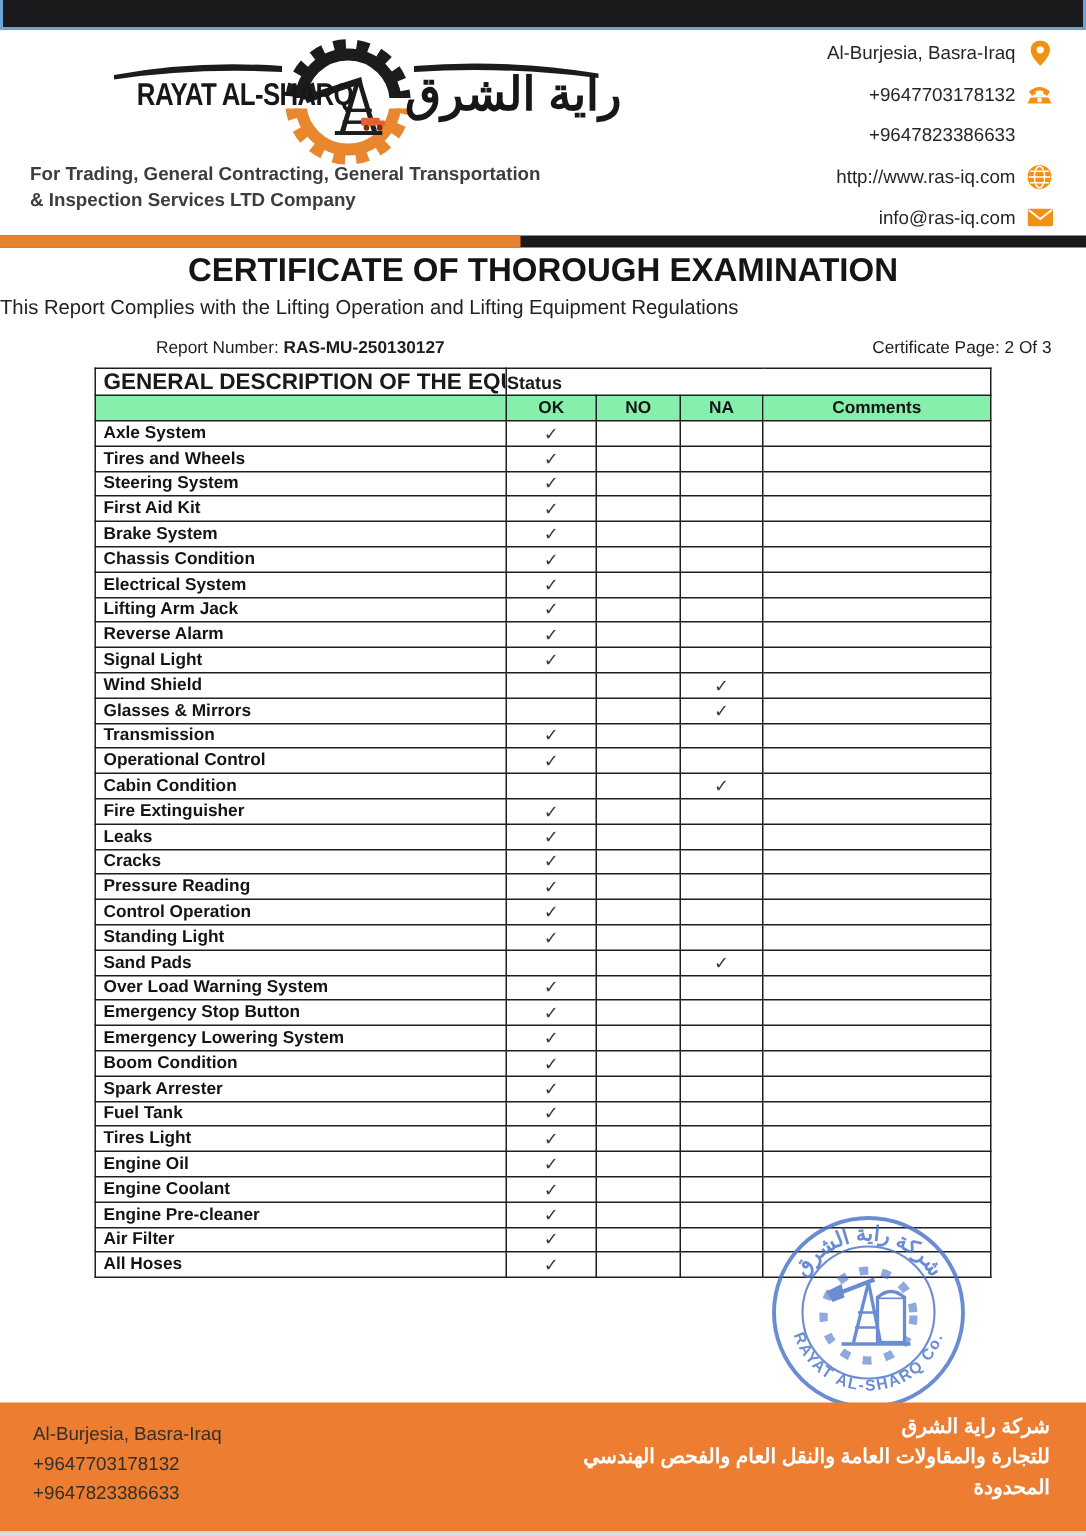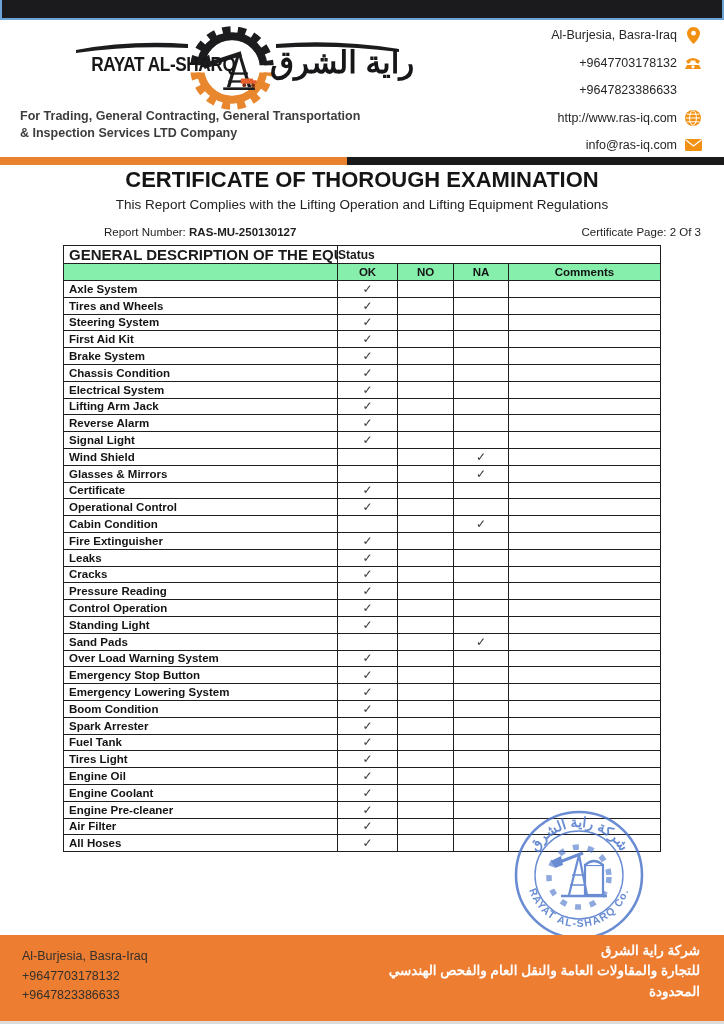--- a/index.html
+++ b/index.html
@@ -28,21 +28,21 @@
   .contact-text{font-size:12.5px;color:#262626;white-space:nowrap;}
   .contact-ic{width:18px;height:16px;margin-left:7px;display:flex;align-items:center;justify-content:center;}
 
   
   .divider{position:absolute;left:0;top:157px;width:724px;height:8px;background:#1a1a1a;}
   .divider-orange{position:absolute;left:0;top:0;width:347px;height:8px;background:#E8822E;}
 
   
   .title{position:absolute;left:0;top:167px;width:724px;text-align:center;
          font-size:22px;font-weight:bold;color:#151515;}
-  .subtitle{position:absolute;left:0;top:197px;width:724px;text-align:center;
+  .subtitle{position:absolute;left:0;top:197px;width:724px;text-align:left;
             font-size:13.5px;color:#222;}
 
   
   .report-line{position:absolute;left:63px;top:226px;width:597px;display:flex;
                justify-content:space-between;font-size:11.5px;color:#1e1e1e;margin-left:41px;}
   .report-number{font-weight:bold;}
 
   
   .eq-table{position:absolute;left:63px;top:245px;width:597px;border-collapse:collapse;
             table-layout:fixed;border:1.5px solid #141414;}
@@ -275,21 +275,21 @@
           <td class="st"></td>
         </tr>
         <tr class="datarow">
           <td class="lbl">Glasses &amp; Mirrors</td>
           <td class="st"></td>
           <td class="st"></td>
           <td class="st">✓</td>
           <td class="st"></td>
         </tr>
         <tr class="datarow">
-          <td class="lbl">Certificate</td>
+          <td class="lbl">Transmission</td>
           <td class="st">✓</td>
           <td class="st"></td>
           <td class="st"></td>
           <td class="st"></td>
         </tr>
         <tr class="datarow">
           <td class="lbl">Operational Control</td>
           <td class="st">✓</td>
           <td class="st"></td>
           <td class="st"></td>

